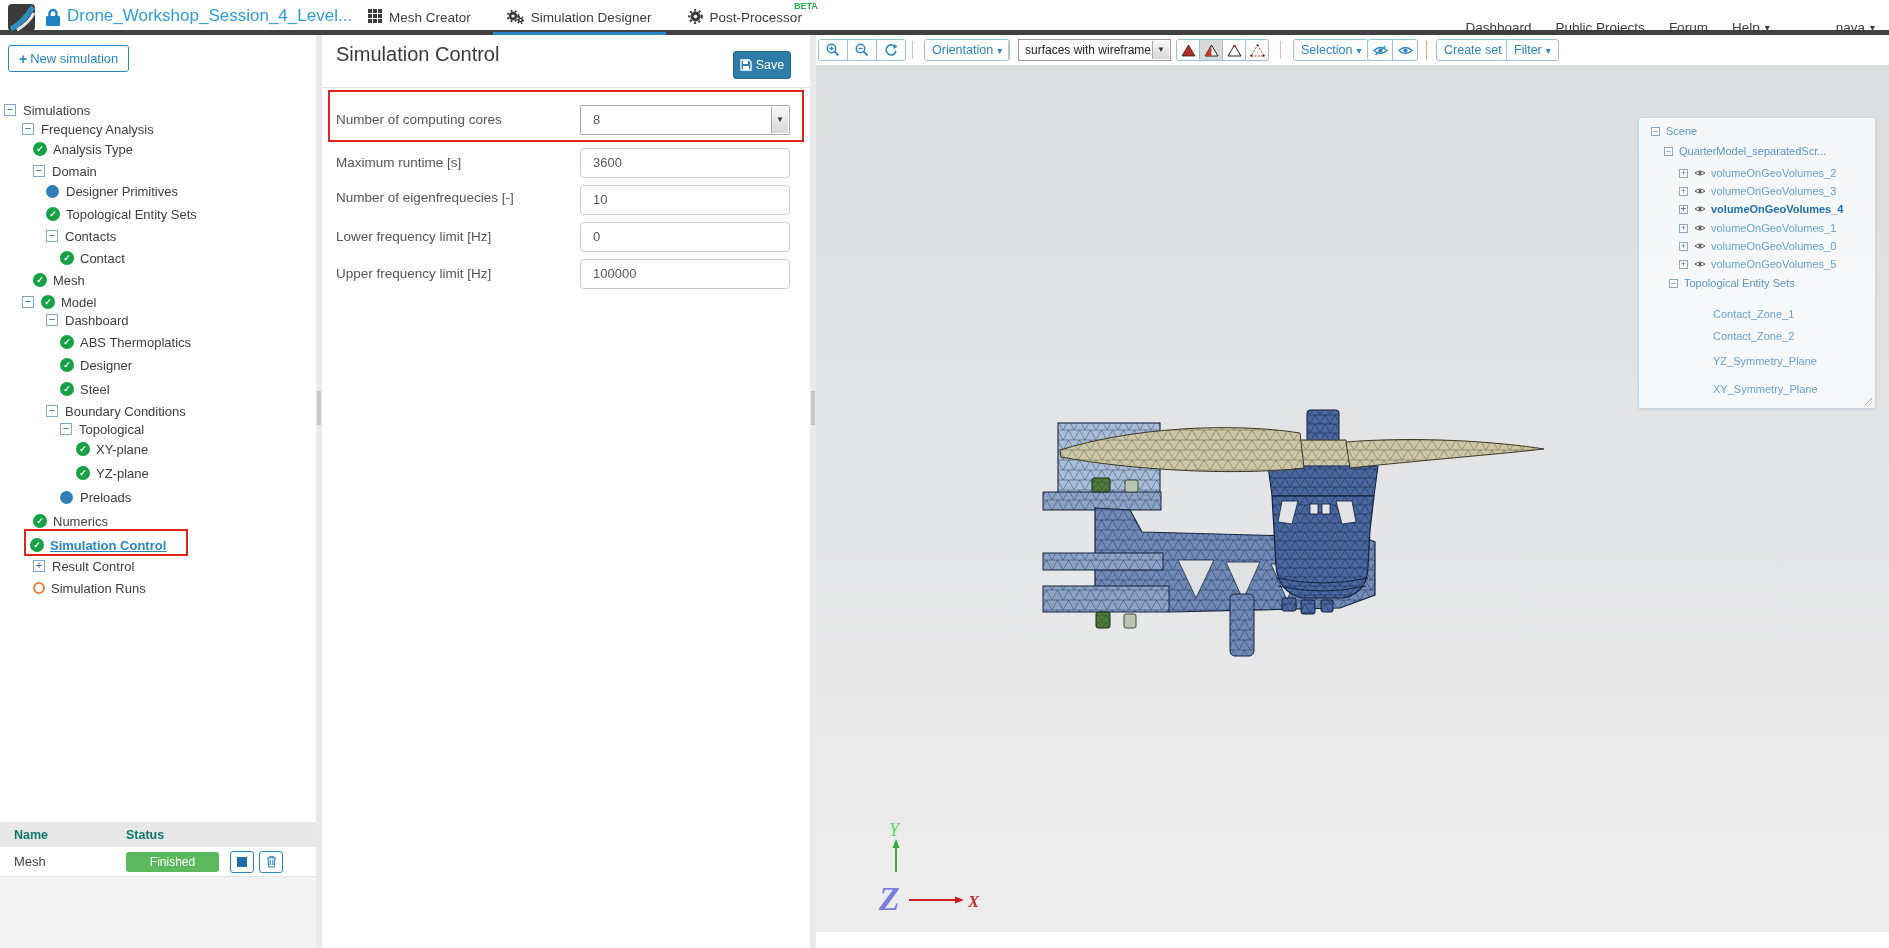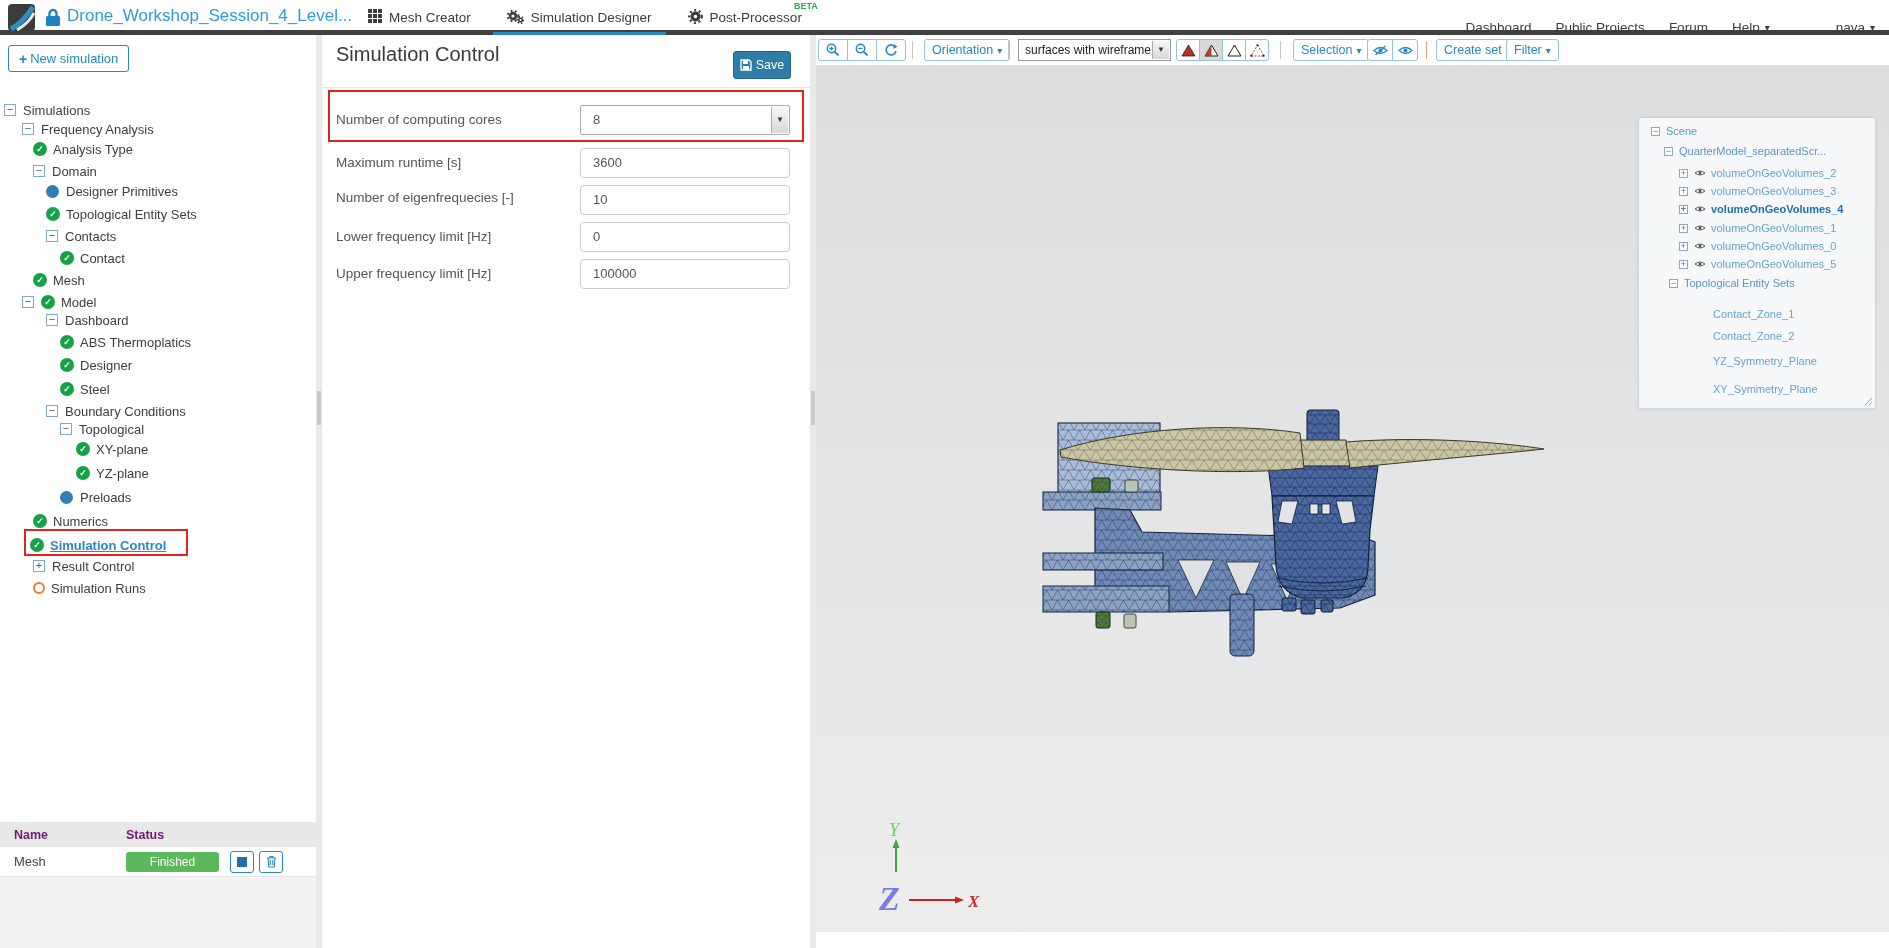--- a/index.html
+++ b/index.html
@@ -34,21 +34,21 @@
   .ti { position:absolute; height:20px; display:flex; align-items:center; font-size:13px; color:#3d3d3d; white-space:nowrap; cursor:pointer; }
   .exp { width:12px; height:12px; border:1px solid #7fa8cc; color:#36648f; font-size:11px; line-height:9px; text-align:center; background:#fff; margin-right:7px; flex:none; }
   .chk { width:14px; height:14px; border-radius:50%; background:#17a146; color:#fff; font-size:9px; line-height:14px; text-align:center; margin-right:6px; font-weight:bold; flex:none; }
   .dot { width:13px; height:13px; border-radius:50%; background:#2f7fb6; margin-right:7px; flex:none; }
   .ocirc { width:12px; height:12px; border-radius:50%; background:#fff; border:2px solid #e87f2e; margin-right:6px; flex:none; }
   .ti.hl .tl { color:#2b87c2; font-weight:bold; text-decoration:underline; }
   .annot { position:absolute; border:2px solid #e0241a; pointer-events:none; z-index:20; }
 
   
   .js-title { position:absolute; left:0; top:748px; width:316px; height:39px; background:#f3f3f3; border-top:1px solid #ddd; color:#2b87c2; font-size:13.5px; display:flex; align-items:center; padding-left:14px; }
-  .js-head { position:absolute; left:0; top:787px; width:316px; height:25px; background:#e8e8e8; font-size:12.5px; font-weight:bold; color:#701a75; display:flex; align-items:center; }
+  .js-head { position:absolute; left:0; top:787px; width:316px; height:25px; background:#e8e8e8; font-size:12.5px; font-weight:bold; color:#0f766e; display:flex; align-items:center; }
   .js-row { position:absolute; left:0; top:812px; width:316px; height:30px; background:#fff; border-bottom:1px solid #e5e5e5; font-size:13px; color:#444; display:flex; align-items:center; }
   .js-fill { position:absolute; left:0; top:842px; width:316px; height:71px; background:#f3f3f3; }
   .js-col1 { width:126px; padding-left:14px; }
   .badge { display:inline-block; width:93px; height:20px; background:#5cb85c; border-radius:3px; color:#fff; font-size:12px; line-height:20px; text-align:center; }
   .mini-btn { width:24px; height:22px; border:1px solid #2b87c2; border-radius:3px; background:#fff; display:inline-flex; align-items:center; justify-content:center; margin-left:5px; cursor:pointer; }
   .stop-sq { width:10px; height:10px; background:#1c6fa8; }
 
   
   .panel-title { position:absolute; left:14px; top:8px; font-size:20px; color:#3a3a3a; }
   .panel-sep { position:absolute; left:0; top:52px; width:488px; border-bottom:1px solid #e6e6e6; }

